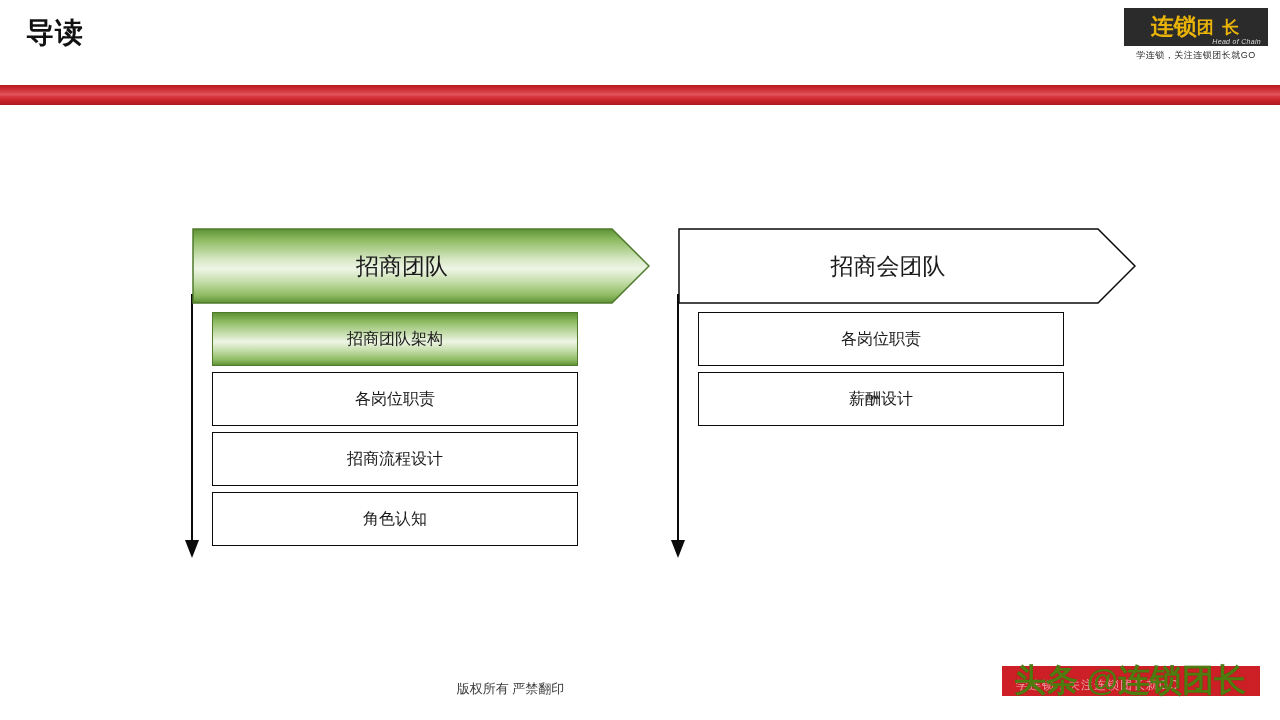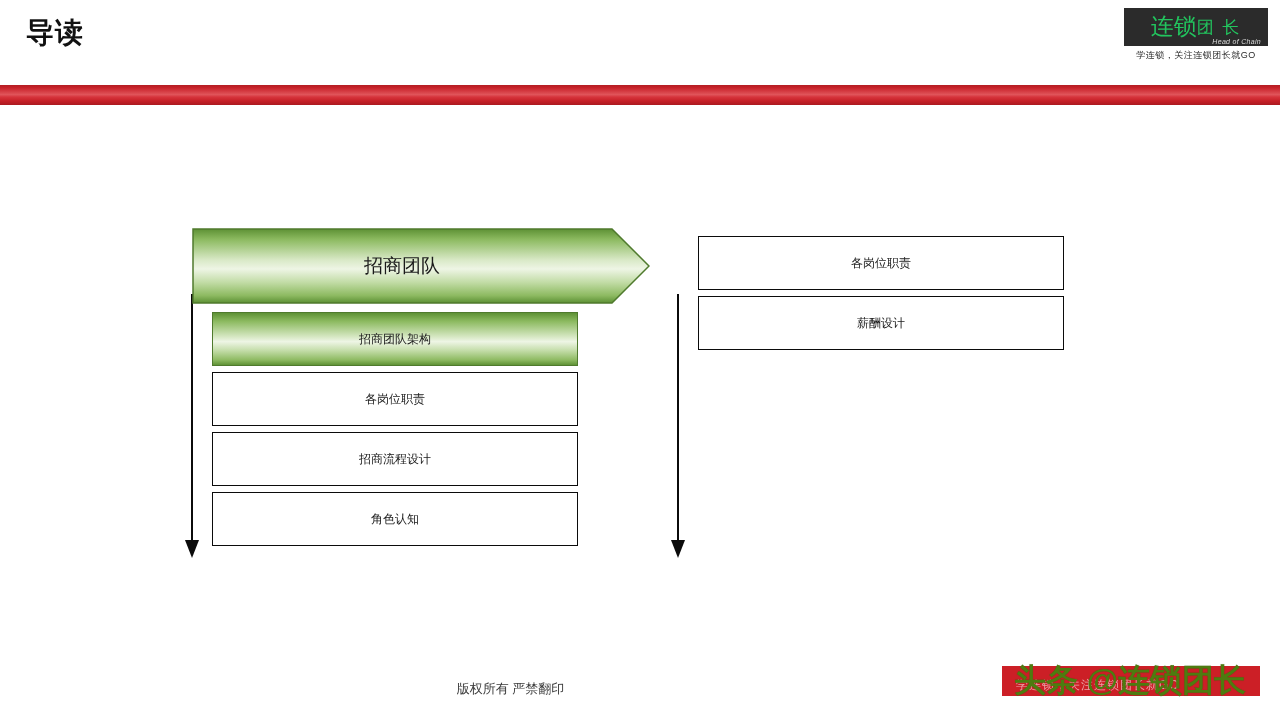--- a/index.html
+++ b/index.html
@@ -55,23 +55,23 @@
   }
   .logo-box {
     background: #2b2b2b;
     padding: 4px 6px 5px 6px;
     display: block;
     position: relative;
     height: 38px;
     box-sizing: border-box;
   }
   .logo-main {
-    color: #22c55e;
+    color: #eab308;
     font-size: 22px;
-    font-weight: normal;
+    font-weight: bold;
     line-height: 29px;
     letter-spacing: 0px;
     white-space: nowrap;
   }
   .logo-main .lm-big { font-size: 23px; }
   .logo-main .lm-small { font-size: 17px; vertical-align: 1px; letter-spacing: 2px;}
   .logo-en {
     position: absolute;
     right: 7px;
     bottom: 1px;
@@ -110,40 +110,40 @@
   }
   .banner-label {
     position: absolute;
     left: 0;
     top: 0;
     width: 420px;
     height: 76px;
     display: flex;
     align-items: center;
     justify-content: center;
-    font-size: 19px;
+    font-size: 23px;
     color: #1a1a1a;
   }
 
   .sub-list {
     position: relative;
     margin-left: 20px;
     margin-top: 8px;
     width: 366px;
   }
   .sub-box {
     box-sizing: border-box;
     width: 366px;
     height: 54px;
     border: 1.5px solid #0b0b0b;
     background: #ffffff;
     display: flex;
     align-items: center;
     justify-content: center;
-    font-size: 12px;
+    font-size: 16px;
     color: #1a1a1a;
     margin-bottom: 6px;
   }
   .sub-box.highlight {
     border: 1.5px solid #4f7a2d;
     background: linear-gradient(to bottom,
         #5e9135 0%,
         #8cba60 16%,
         #d7e8c4 46%,
         #eef5e5 55%,
@@ -266,20 +266,26 @@
     </div>
     <div class="sub-list">
       <div class="sub-box highlight">招商团队架构</div>
       <div class="sub-box">各岗位职责</div>
       <div class="sub-box">招商流程设计</div>
       <div class="sub-box">角色认知</div>
     </div>
   </div>
 
   <div class="column right">
+    <div class="banner">
+      <svg class="chev" viewBox="0 0 458 76" xmlns="http://www.w3.org/2000/svg">
+        <polygon points="1,1 420,1 457,38 420,75 1,75" fill="#ffffff" stroke="#0b0b0b" stroke-width="1.5"></polygon>
+      </svg>
+      <div class="banner-label">招商会团队</div>
+    </div>
     <div class="sub-list">
       <div class="sub-box">各岗位职责</div>
       <div class="sub-box">薪酬设计</div>
     </div>
   </div>
 
   <div class="footer-note">版权所有  严禁翻印</div>
 
   <div class="watermark">
     <div class="wm-red"></div>

